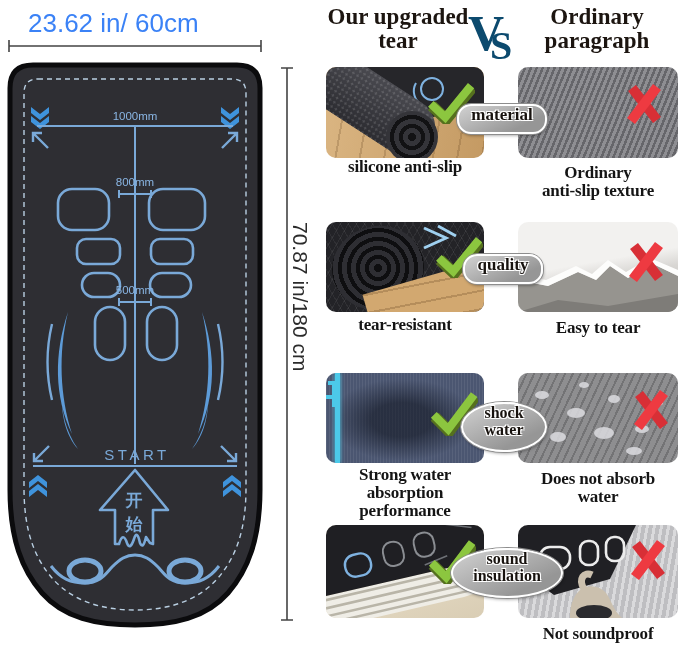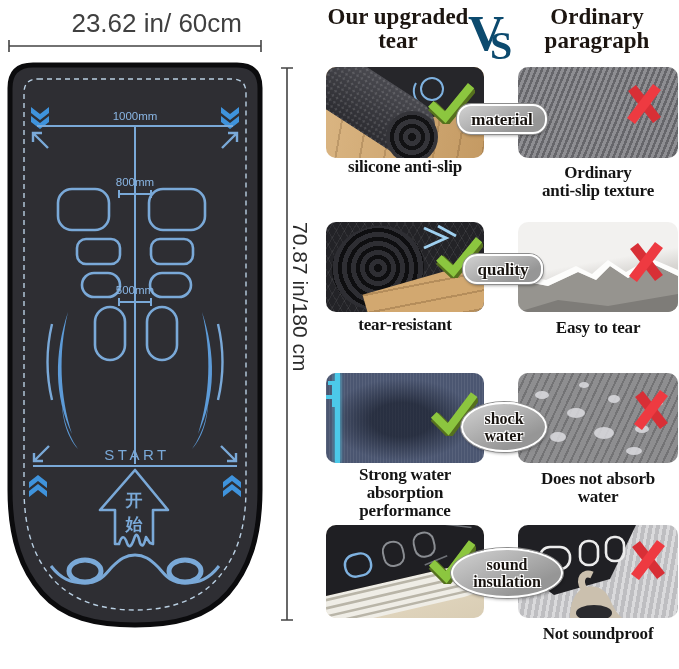--- a/index.html
+++ b/index.html
@@ -1,36 +1,36 @@
 <!DOCTYPE html>
 <html><head>
 <meta charset="utf-8">
 <style>
   html,body{margin:0;padding:0;background:#fff;}
   .stage{position:relative;width:679px;height:669px;background:#fff;overflow:hidden;
          font-family:"Liberation Sans",sans-serif;}
   
-  .w-label{position:absolute;left:28px;top:8px;width:214px;text-align:right;
-           font:26px/30px "Liberation Sans",sans-serif;color:#404040;}
+  .w-label{position:absolute;left:28px;top:8px;width:214px;text-align:left;
+           font:26px/30px "Liberation Sans",sans-serif;color:#3b82f6;}
   .h-label{position:absolute;left:288px;top:222px;height:220px;
            writing-mode:vertical-rl;font:21px/24px "Liberation Sans",sans-serif;color:#2b2b2b;}
   .measure{position:absolute;}
   
   .ht{position:absolute;text-align:center;font-weight:bold;
       font-family:"Liberation Serif",serif;color:#1c1510;}
   .ht .l1{font-size:23px;line-height:24px;}
   .ht .l2{font-size:23px;line-height:24px;}
   .vs{position:absolute;left:468px;top:8px;color:#0c4a6e;font-family:"Liberation Serif",serif;font-weight:bold;}
   .vs .v{font-size:50px;line-height:50px;display:inline-block;}
   .vs .s{font-size:40px;line-height:40px;display:inline-block;margin-left:-14px;position:relative;top:9px;}
   
   .cmp-img{position:absolute;border-radius:10px;overflow:hidden;}
   .cap{position:absolute;text-align:center;color:#141414;
        font:bold 17px/18px "Liberation Serif",serif;letter-spacing:-.2px;}
-  .badge{position:absolute;display:flex;flex-direction:column;align-items:center;justify-content:center;
+  .badge{position:absolute;display:flex;flex-direction:column;align-items:center;justify-content:flex-start;
          background:linear-gradient(155deg,#d2d2d2,#969696 75%);border:2.5px solid #fff;
          box-shadow:0 0 0 1px #8d8d8d,1px 2px 3px rgba(0,0,0,.3);
          color:#17120e;font:bold 17px/17px "Liberation Serif",serif;text-align:center;
          text-shadow:-1px -1px 0 #fff,1px -1px 0 #fff,-1px 1px 0 #fff,1px 1px 0 #fff;z-index:5;}
   .badge.pill{border-radius:14px;}
   .badge.oval{border-radius:50%;font-size:16px;line-height:17px;}
   .mark{position:absolute;z-index:4;}
   
   .abs{position:absolute;}
   .stripe-cyan{position:absolute;left:9px;top:0;width:5px;height:100%;background:#4cc9e9;box-shadow:0 0 4px #4cc9e9;}

